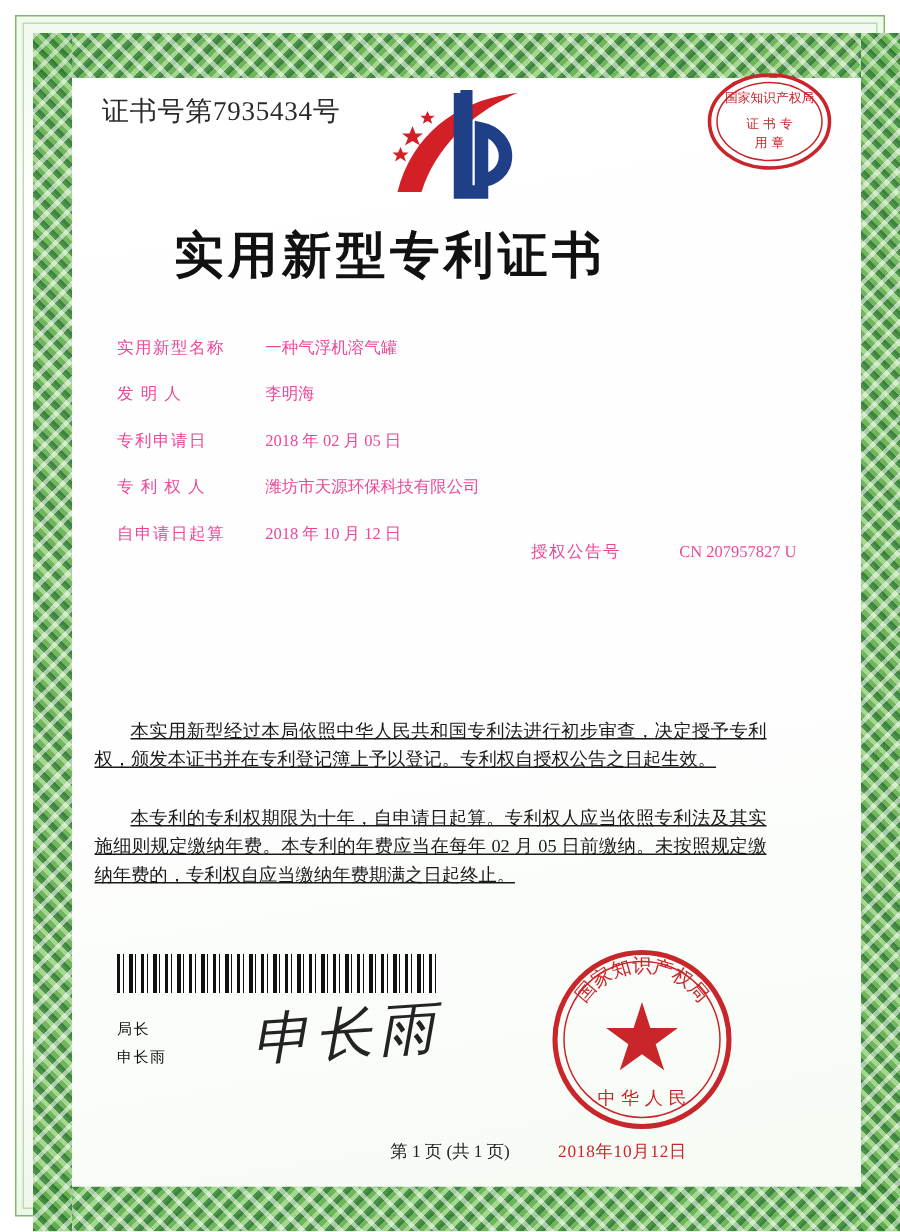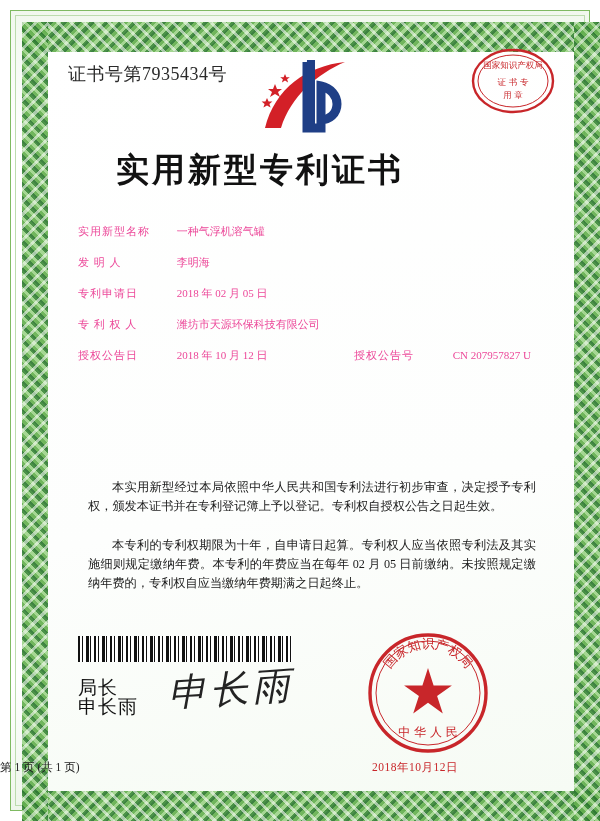--- a/index.html
+++ b/index.html
@@ -154,33 +154,34 @@
     width: 96px;
     letter-spacing: 1px;
   }
   .field-value {
     display: inline-block;
   }
   .field-row.two-col .field-label { width: 96px; }
   .field-right {
     position: absolute;
     left: 276px;
-    top: 0;
+    top: 12px;
   }
   .field-right .field-label { width: 82px; }
 
   .para {
     position: absolute;
-    left: 88px;
+    left: 63px;
     width: 448px;
     font-size: 12.2px;
     line-height: 19px;
     color: #1a1a1a;
     text-align: justify;
     text-indent: 24px;
+    text-decoration: underline;
   }
   #para1 { top: 478px; }
   #para2 { top: 536px; }
   #para3 { top: 594px; }
 
   
   .barcode {
     position: absolute;
     left: 78px;
     top: 636px;
@@ -191,24 +192,25 @@
         #111 0px, #111 2px, #fff 2px, #fff 4px,
         #111 4px, #111 5px, #fff 5px, #fff 8px,
         #111 8px, #111 11px, #fff 11px, #fff 12px,
         #111 12px, #111 13px, #fff 13px, #fff 16px);
   }
 
   .sign-block {
     position: absolute;
     left: 78px;
     top: 678px;
-    font-size: 19px;
+    font-size: 10px;
     color: #111;
     line-height: 19px;
     letter-spacing: 1px;
+    font-family: Liberation Mono, monospace;
   }
   .signature {
     position: absolute;
     left: 168px;
     top: 664px;
     font-size: 38px;
     color: #111;
     font-family: "DejaVu Serif", serif;
     transform: rotate(-4deg);
     letter-spacing: 4px;
@@ -233,21 +235,21 @@
     font-size: 11.5px;
     color: #c8262a;
     letter-spacing: .5px;
   }
 
   .page-foot {
     position: absolute;
     left: 0;
     top: 760px;
     width: 600px;
-    text-align: left;
+    text-align: center;
     font-size: 11.5px;
     color: #222;
   }
 </style>
 </head>
 <body>
 
 <div id="page">
 
   <div class="cert-frame">
@@ -306,21 +308,21 @@
       </div>
       <div class="field-row">
         <span class="field-label">专利申请日</span>
         <span class="field-value">2018 年 02 月 05 日</span>
       </div>
       <div class="field-row">
         <span class="field-label">专 利 权 人</span>
         <span class="field-value">潍坊市天源环保科技有限公司</span>
       </div>
       <div class="field-row two-col">
-        <span class="field-label">授权公告日</span>
+        <span class="field-label">自申请日起算</span>
         <span class="field-value">2018 年 10 月 12 日</span>
         <span class="field-right">
           <span class="field-label">授权公告号</span>
           <span class="field-value">CN 207957827 U</span>
         </span>
       </div>
     </div>
 
     <div class="para" id="para1">本实用新型经过本局依照中华人民共和国专利法进行初步审查，决定授予专利权，颁发本证书并在专利登记簿上予以登记。专利权自授权公告之日起生效。</div>
     <div class="para" id="para2">本专利的专利权期限为十年，自申请日起算。专利权人应当依照专利法及其实施细则规定缴纳年费。本专利的年费应当在每年 02 月 05 日前缴纳。未按照规定缴纳年费的，专利权自应当缴纳年费期满之日起终止。</div>

